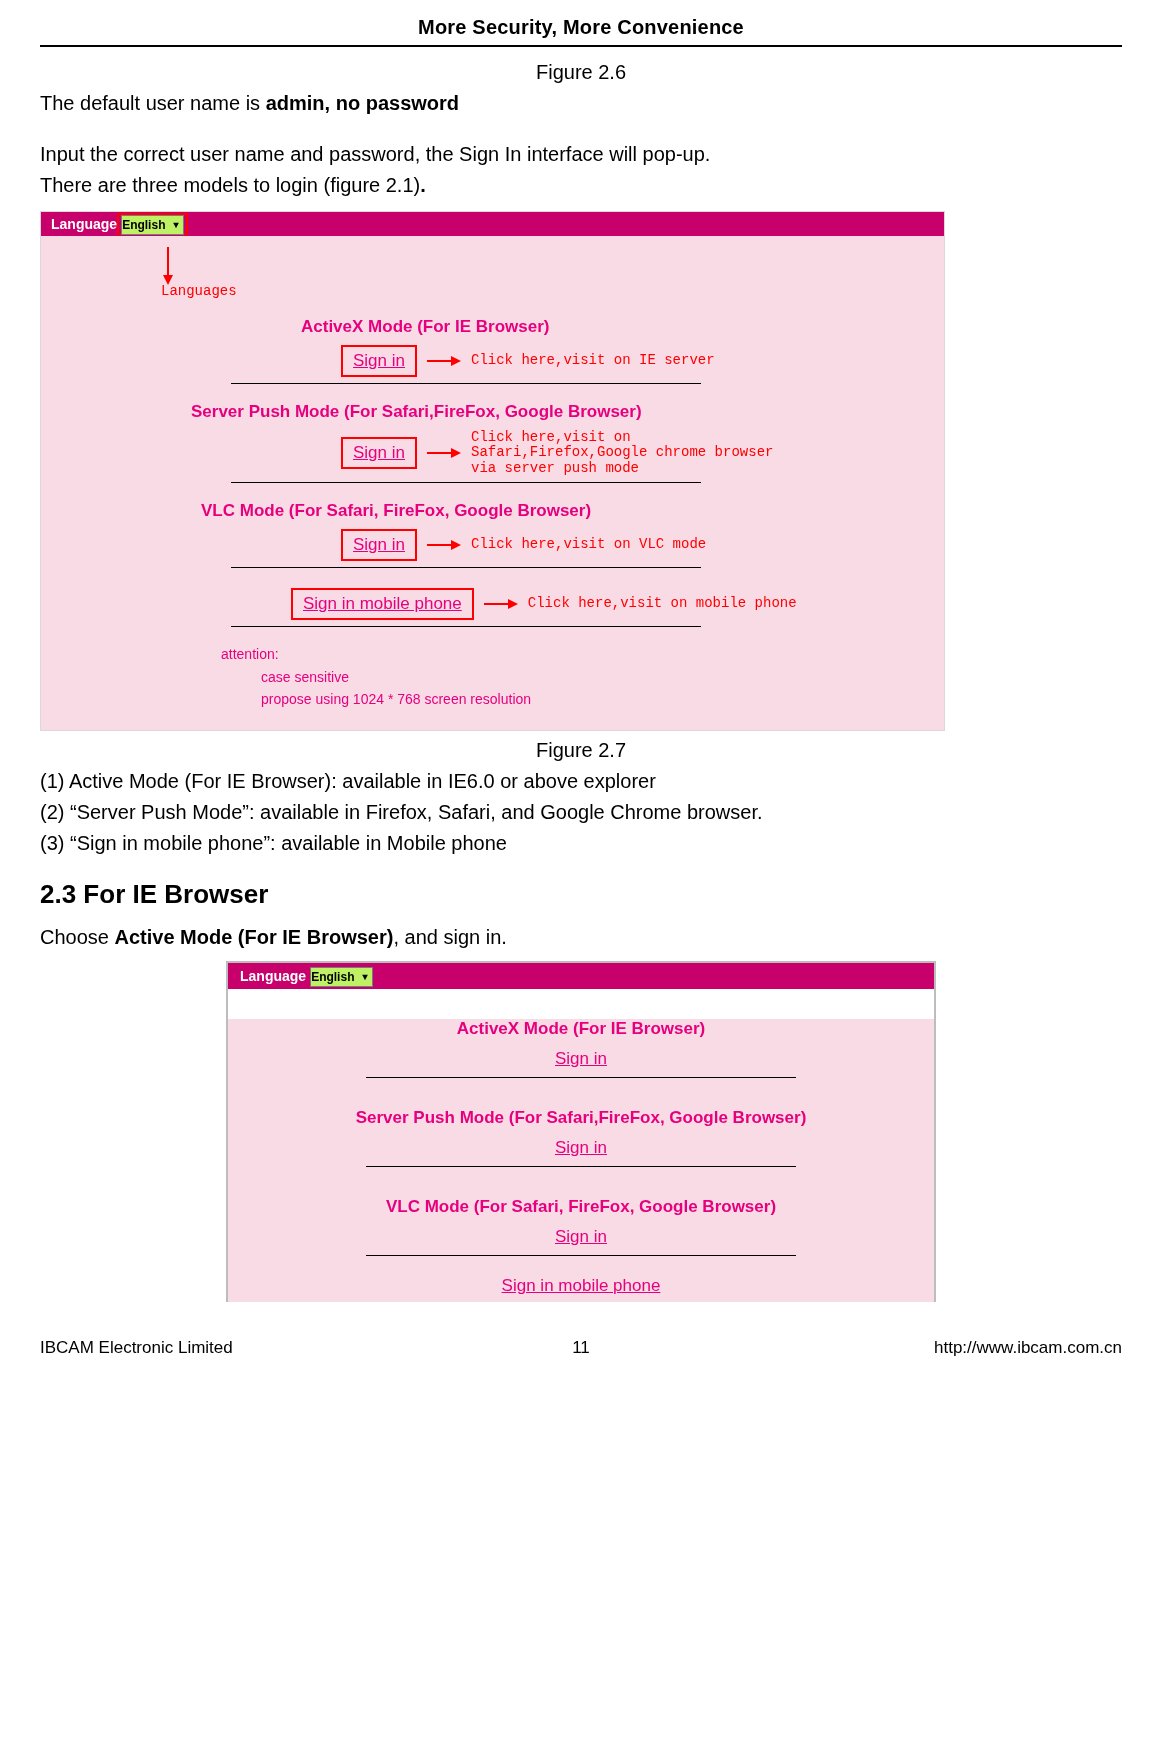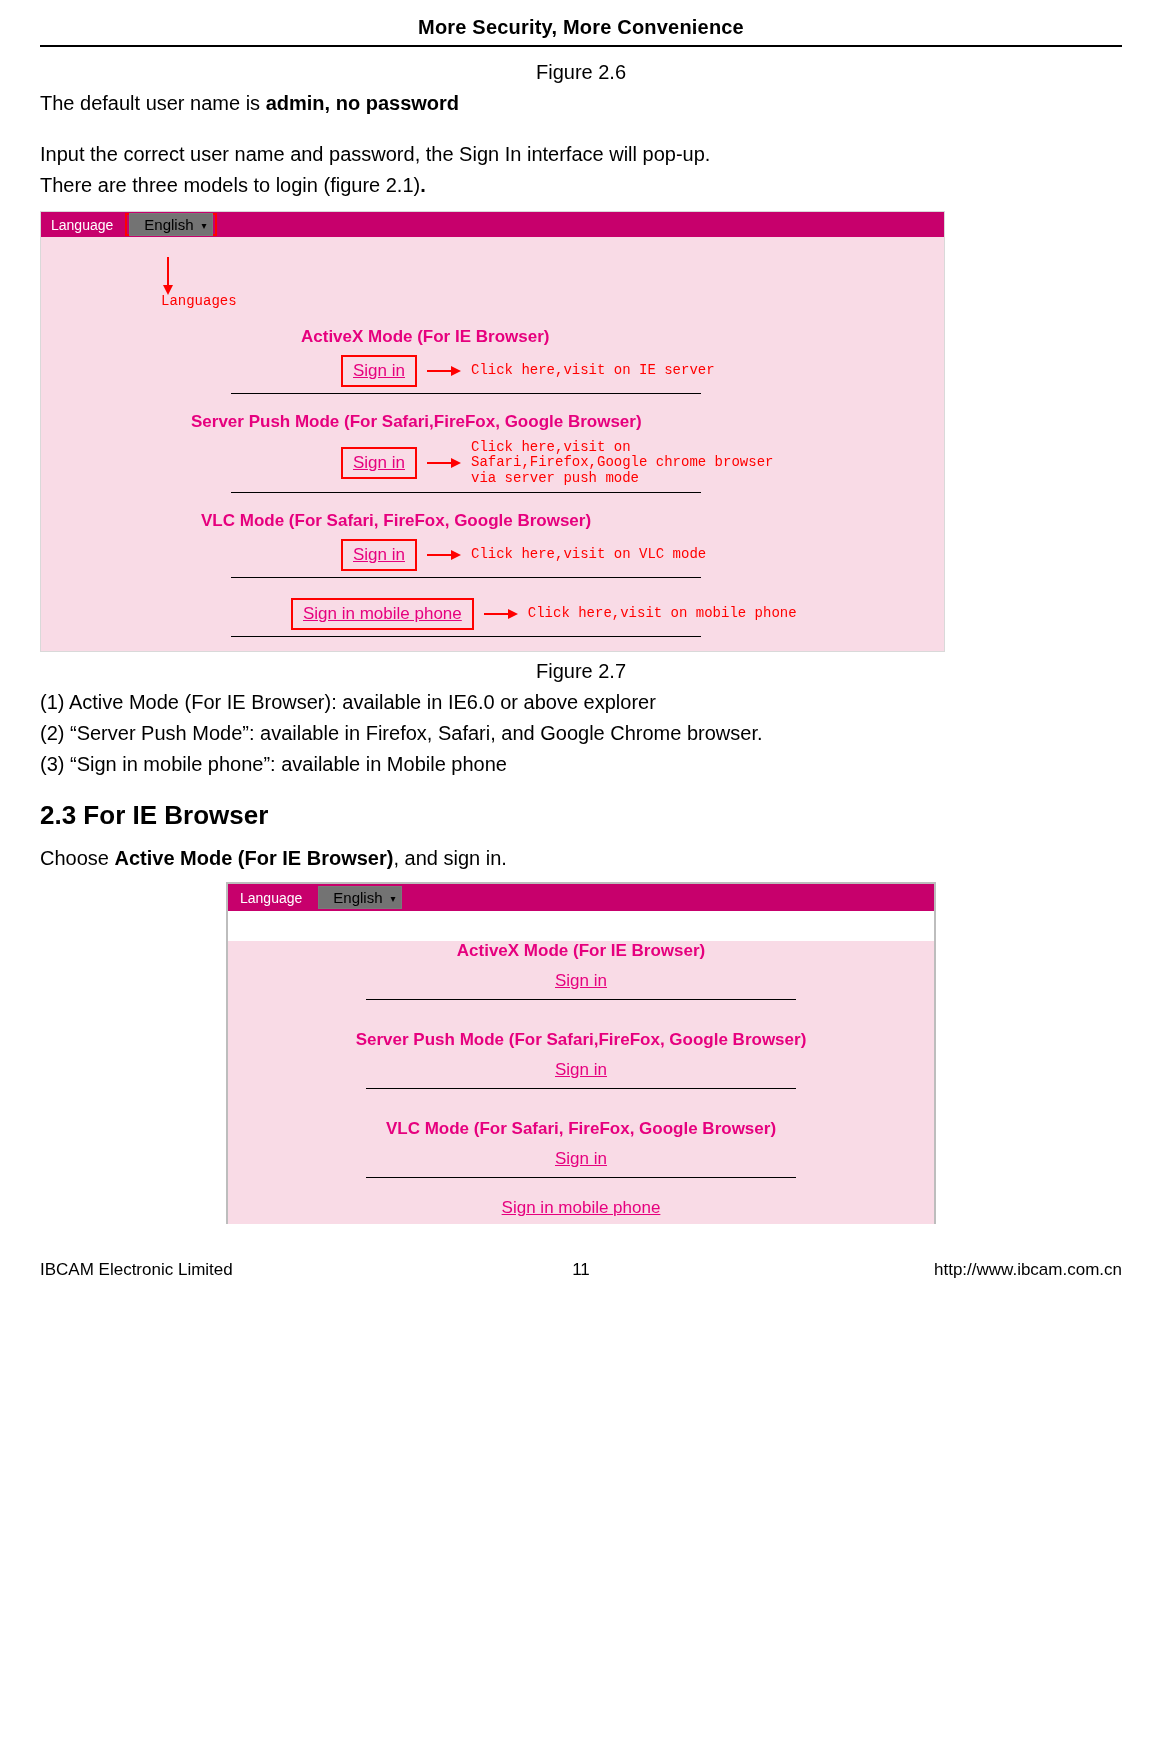--- a/index.html
+++ b/index.html
@@ -9,29 +9,29 @@
   .header-title { text-align:center; font-weight:700; font-size:20px; letter-spacing:.2px; margin: 0 0 6px; }
   hr.header-line { border:none; border-top:2px solid #000; margin:0 0 14px; }
 
   .caption { text-align:center; font-size:20px; margin: 4px 0 6px; }
   .body-text { font-size:20px; line-height:1.35; margin: 4px 0; }
   .body-text .bold { font-weight:700; }
   .spacer-16 { height:16px; }
 
   
   .fig-box { border:1px solid #d9d9d9; background:#fff; width: 905px; margin: 12px 0 0; }
-  .lang-bar { background: var(--deep-magenta); color:#fff; font-weight:400; display:flex; align-items:center; gap:16px; padding:4px 10px; font-size:14px; }
+  .lang-bar { background: var(--deep-magenta); color:#fff; font-weight:700; display:flex; align-items:center; gap:4px; padding:4px 10px; font-size:14px; }
   .lang-select-wrap { position:relative; }
   .lang-select-wrap .red-box { position:absolute; inset:-3px -4px; border:2px solid var(--red); pointer-events:none; }
-  .lang-select { background:#737373; color:#000; border:1px solid #7a7a7a; padding:2px 18px 2px 14px; font-size:15px; appearance:none; position:relative; }
+  .lang-select { background:#bef264; color:#000; border:1px solid #7a7a7a; padding:2px 18px 2px 0; font-size:12px; appearance:none; position:relative; }
   .select-caret { position:absolute; right:6px; top:50%; transform:translateY(-50%); pointer-events:none; font-size:10px; color:#000; }
 
   .pink-area { background: var(--pink-bg); padding-bottom: 14px; }
 
-  .lang-callout { display:flex; flex-direction:column; align-items:flex-start; padding:20px 0 0 120px; }
+  .lang-callout { display:flex; flex-direction:column; align-items:flex-start; padding:11px 0 0 120px; }
   .arrow-down-svg { width:14px; height:38px; }
   .lang-label { font-family: 'Courier New', monospace; color:var(--red); font-size:14px; margin-top:-2px; }
 
   .mode-block { text-align:left; padding: 10px 0 0 190px; }
   .mode-title { color: var(--magenta); font-weight:700; font-size:17px; margin: 8px 0 8px 70px; }
 
   .signin-row { display:flex; align-items:center; gap:10px; margin: 6px 0 6px 110px; }
   .signin-link { color: var(--magenta); font-weight:400; text-decoration: underline; font-size:17px; padding:2px 4px; }
   .red-outline { border:2px solid var(--red); padding:4px 10px; display:inline-block; }
   .red-outline .signin-link { padding:0; }
@@ -155,20 +155,25 @@
           </span>
           <svg class="arrow-right-svg" viewBox="0 0 34 14">
             <line x1="0" y1="7" x2="26" y2="7" stroke="#ff0000" stroke-width="2"></line>
             <polygon points="24,2 24,12 34,7" fill="#ff0000"></polygon>
           </svg>
           <span class="callout-text">Click here,visit on mobile phone</span>
         </div>
         <div class="divider"></div>
       </div>
 
+      <div class="attention-block">
+        <span>attention:</span>
+        <span class="indent">case sensitive</span>
+        <span class="indent">propose using 1024 * 768 screen resolution</span>
+      </div>
     </div>
   </div>
 
   <div class="caption" style="margin-top:8px;">Figure 2.7</div>
 
   <p class="body-text">(1) Active Mode (For IE Browser): available in IE6.0 or above explorer</p>
   <p class="body-text">(2) “Server Push Mode”: available in Firefox, Safari, and Google Chrome browser.</p>
   <p class="body-text">(3) “Sign in mobile phone”: available in Mobile phone</p>
 
   <h2 class="section">2.3 For IE Browser</h2>

